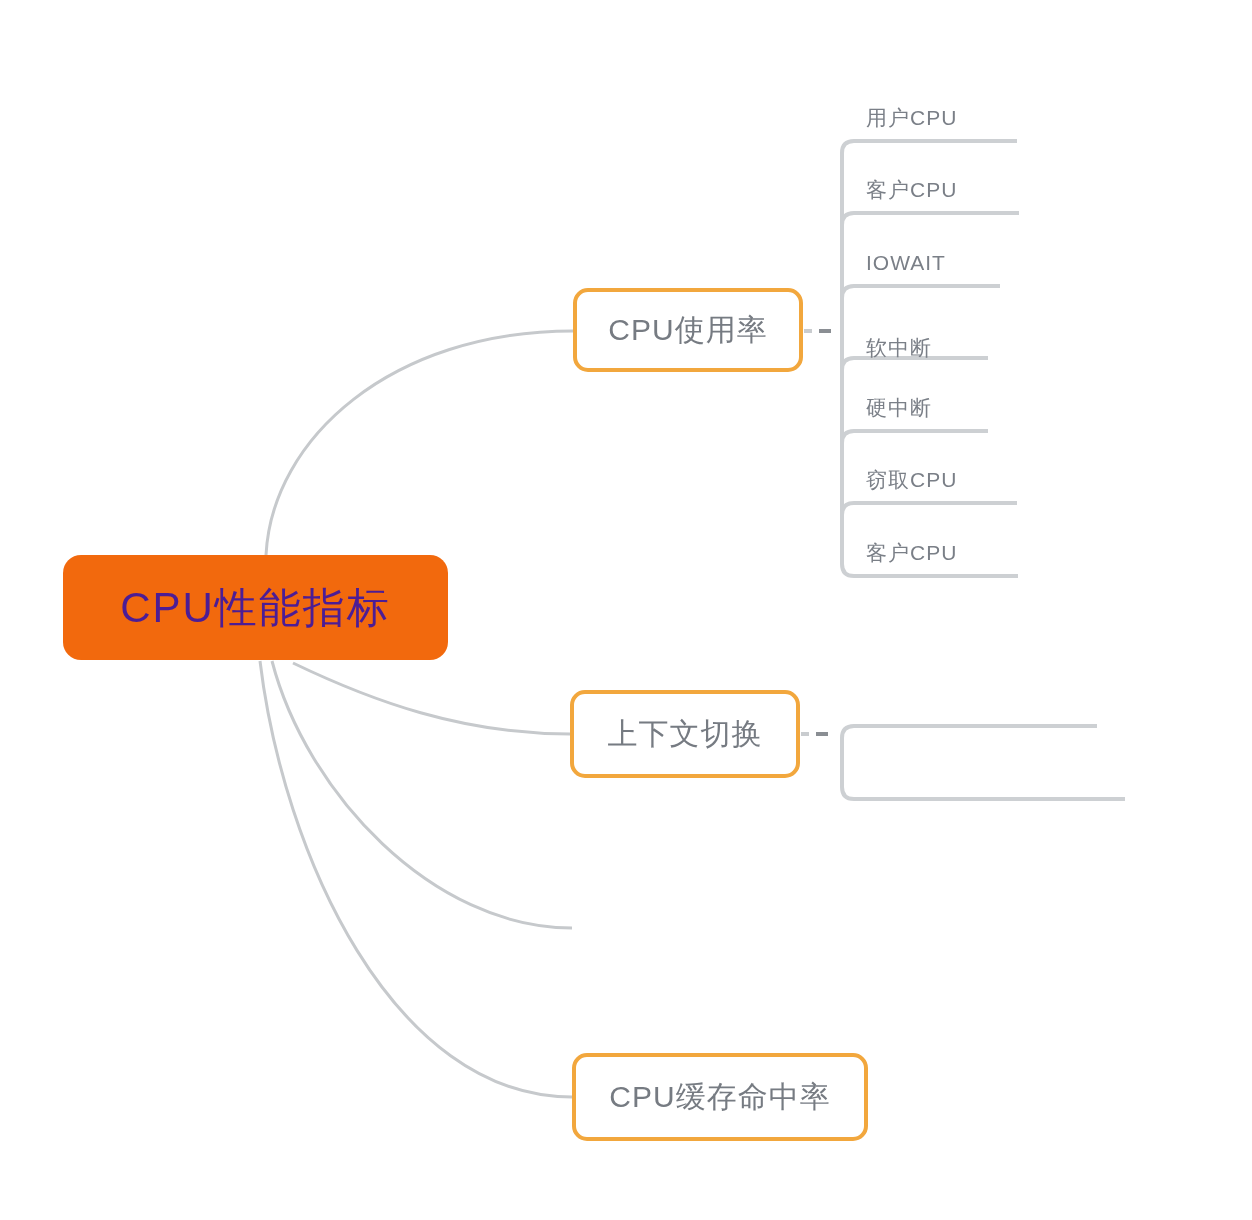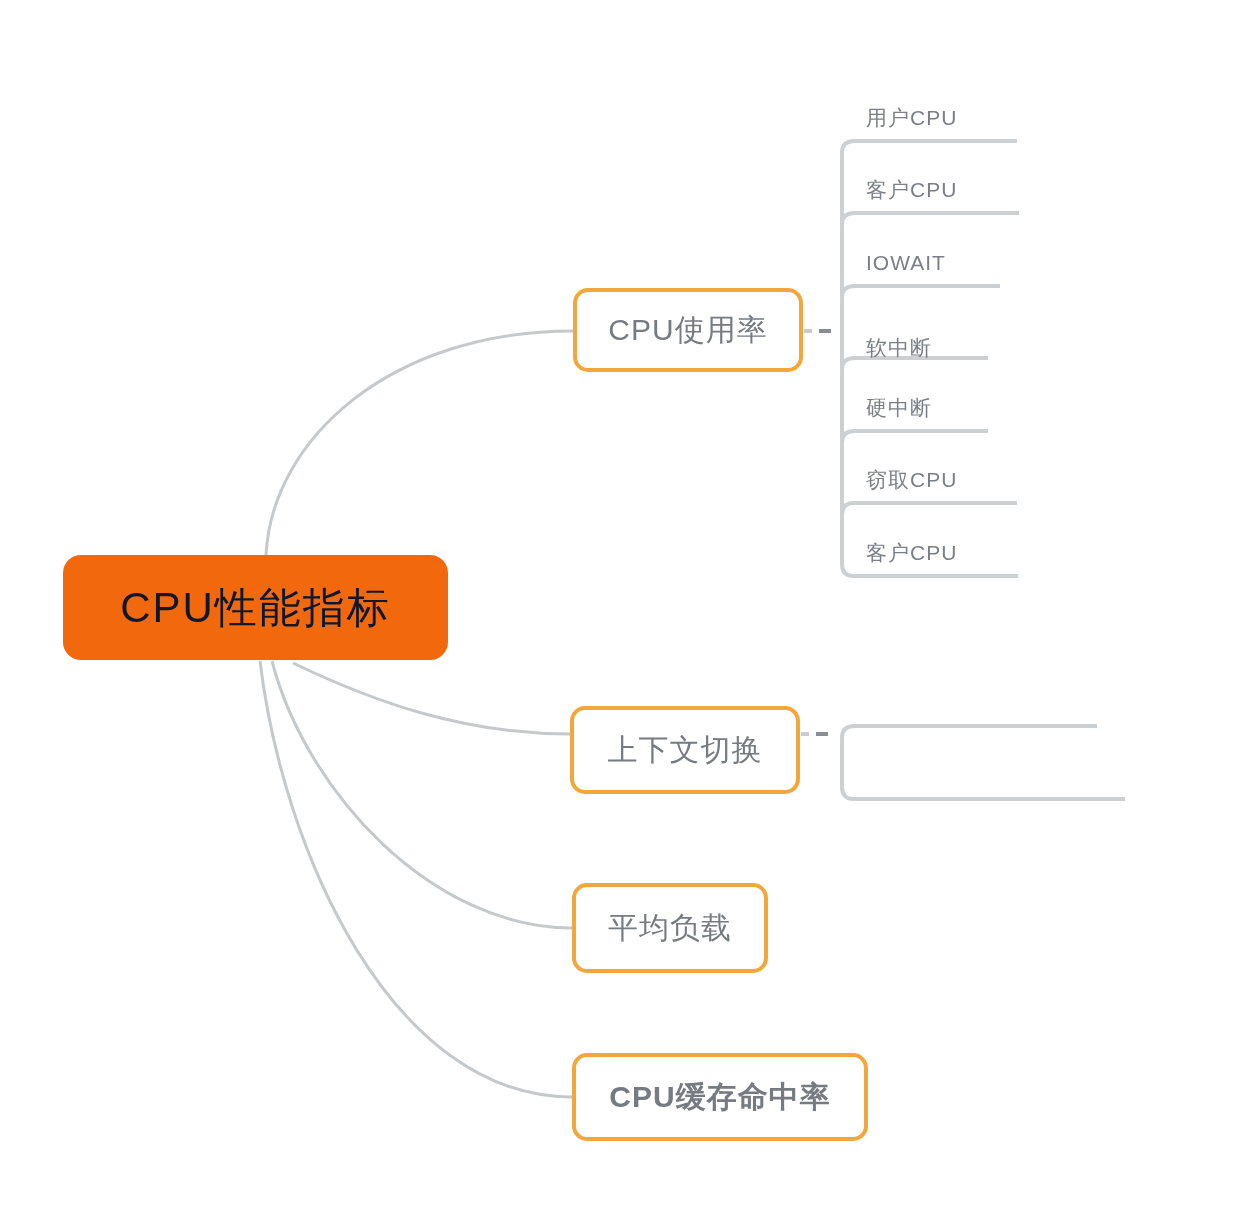--- a/index.html
+++ b/index.html
@@ -27,36 +27,36 @@
     display: flex;
     align-items: center;
     justify-content: center;
     white-space: nowrap;
   }
   .root-node {
     left: 63px; top: 555px;
     width: 385px; height: 105px;
     background: #F2690D;
     border-radius: 18px;
-    color: #0f172a;
+    color: #4c1d95;
     font-size: 42px;
     letter-spacing: 2px;
   }
   .branch-node {
     background: #ffffff;
     border: 4px solid #F2A73D;
     border-radius: 15px;
     color: #767B82;
     font-size: 30px;
     letter-spacing: 1px;
   }
   .branch-cpu-usage   { left: 573px; top: 288px;  width: 230px; height: 84px; }
-  .branch-ctx-switch  { left: 570px; top: 690px;  width: 230px; height: 88px; margin-top: 16px; }
+  .branch-ctx-switch  { left: 570px; top: 690px;  width: 230px; height: 88px; }
   .branch-load-avg    { left: 572px; top: 883px;  width: 196px; height: 90px; }
-  .branch-cache-hit   { left: 572px; top: 1053px; width: 296px; height: 88px; font-weight: bold; }
+  .branch-cache-hit   { left: 572px; top: 1053px; width: 296px; height: 88px; }
   .subtopic {
     position: absolute;
     left: 866px;
     height: 36px;
     line-height: 36px;
     color: #7A7F87;
     font-size: 21px;
     letter-spacing: 1px;
     white-space: nowrap;
   }
@@ -91,21 +91,20 @@
       <path d="M 1017,503 H 854 Q 842,503 842,515"></path>
 
       <path d="M 1097,726 H 854 Q 842,726 842,738 V 787 Q 842,799 854,799 H 1125"></path>
     </g>
   </svg>
 
   <div class="node root-node">CPU性能指标</div>
 
   <div class="node branch-node branch-cpu-usage">CPU使用率</div>
   <div class="node branch-node branch-ctx-switch">上下文切换</div>
-  <div class="node branch-node branch-load-avg">平均负载</div>
   <div class="node branch-node branch-cache-hit">CPU缓存命中率</div>
 
   <div class="subtopic" style="top:100px">用户CPU</div>
   <div class="subtopic" style="top:172px">客户CPU</div>
   <div class="subtopic" style="top:245px">IOWAIT</div>
   <div class="subtopic" style="top:330px">软中断</div>
   <div class="subtopic" style="top:390px">硬中断</div>
   <div class="subtopic" style="top:462px">窃取CPU</div>
   <div class="subtopic" style="top:535px">客户CPU</div>
 

